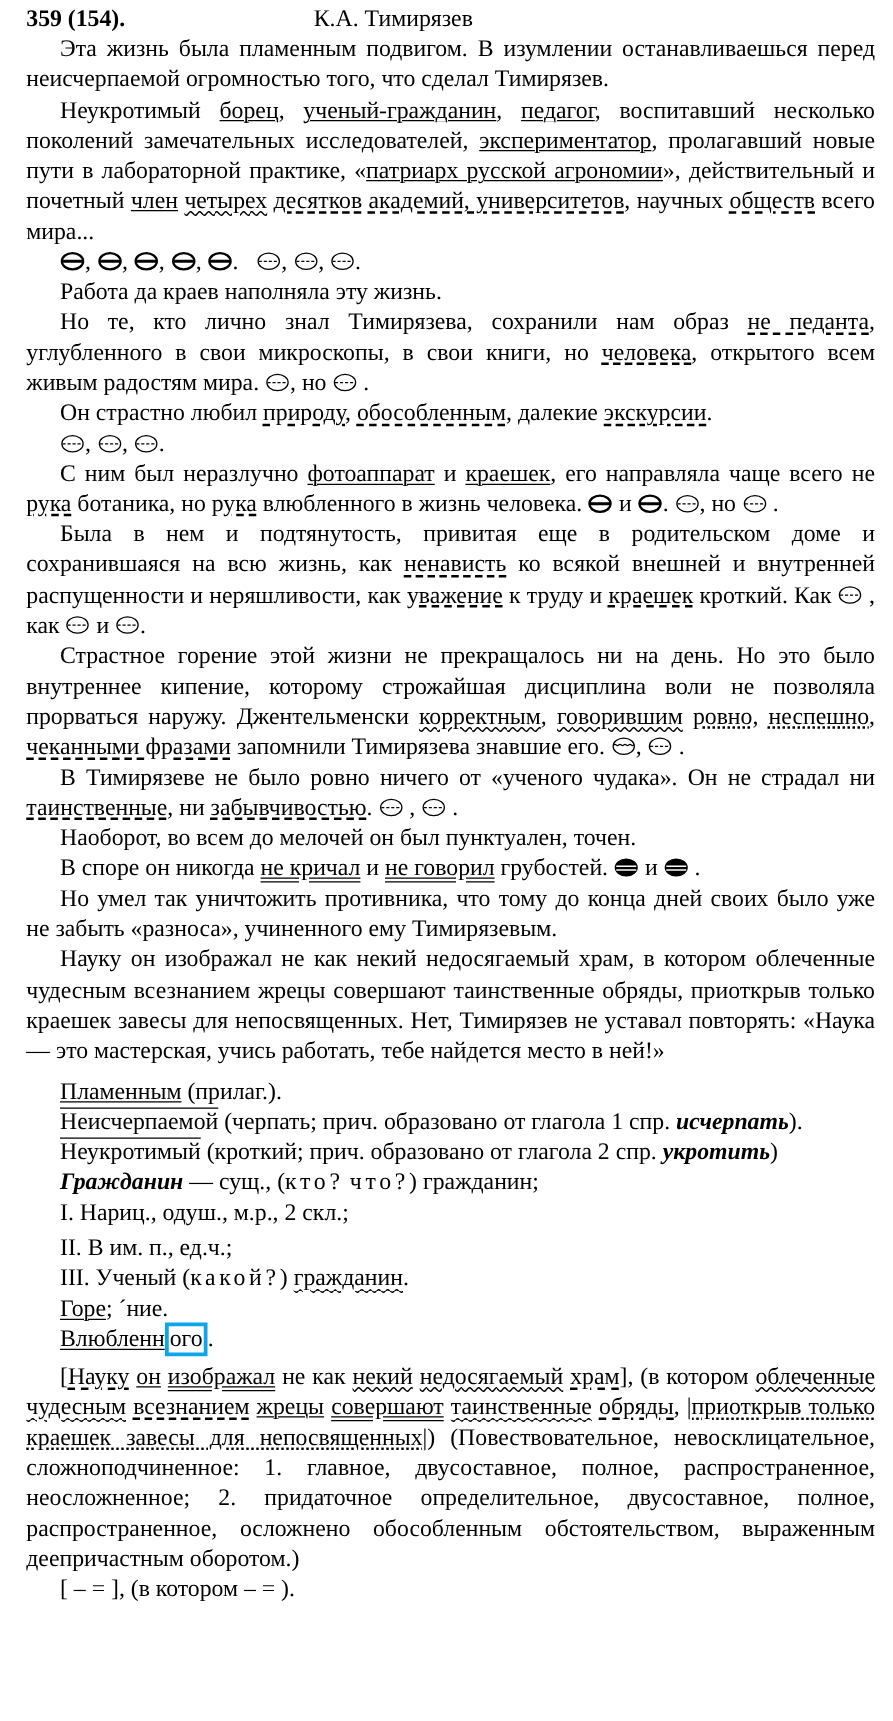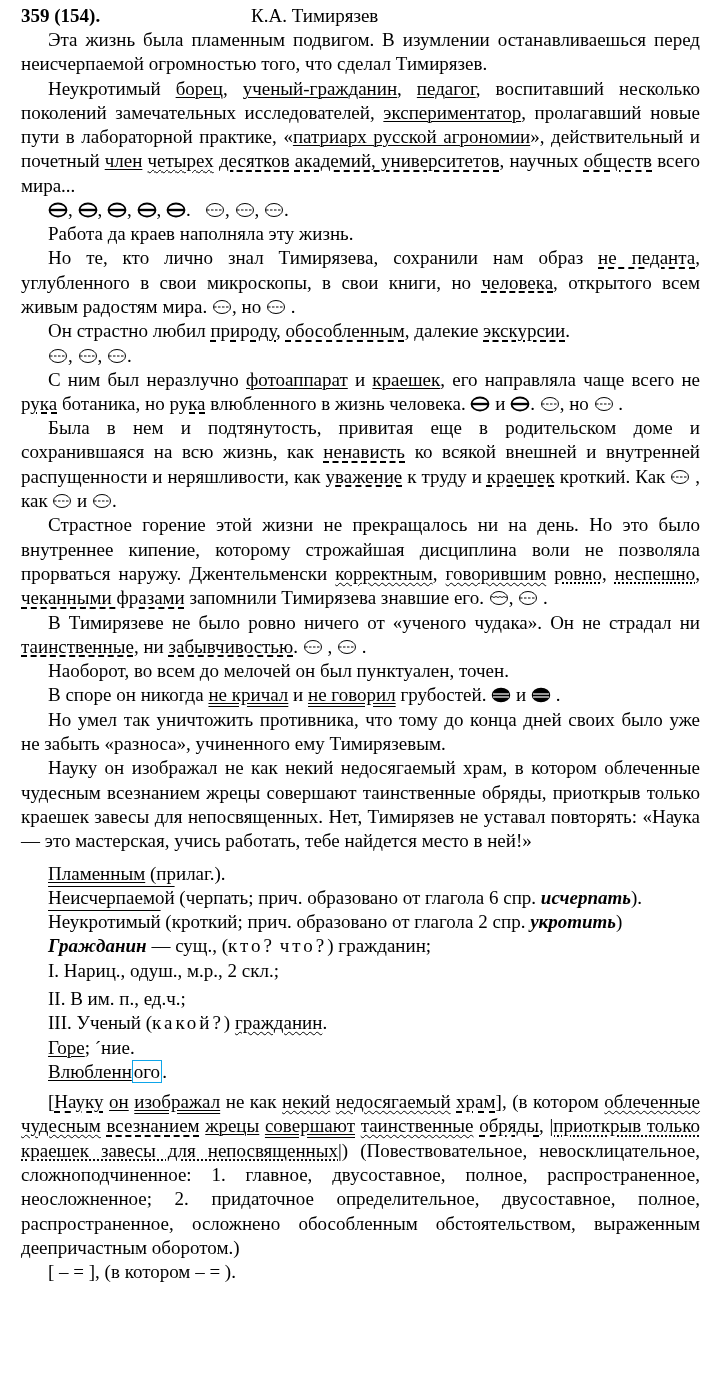--- a/index.html
+++ b/index.html
@@ -14,21 +14,21 @@
   .hauthor { }
   p { margin: 0; text-align: justify; text-indent: 27px; }
   .u { text-decoration: underline; text-decoration-thickness: 1px; text-underline-offset: 2px; }
   .uu { text-decoration: underline double; text-underline-offset: 2px; }
   .ud { text-decoration: underline dashed; text-underline-offset: 3px; }
   .uw { text-decoration: underline wavy; text-decoration-thickness: 1px; text-underline-offset: 2px; margin-top: 17px; }
   .udd { text-decoration: underline dotted; text-underline-offset: 3px; }
   .it { font-style: italic; font-weight: bold; }
   .ico { display: inline-block; vertical-align: -2px; width: 20px; height: 16px; }
   .schema-line { text-indent: 0; padding-left: 27px; height: 24px; }
-  .box { border: 1px solid #0ea5e9; padding: 0 1px; }
+  .box { border: 3px solid #0ea5e9; padding: 0 1px; }
   .spc { letter-spacing: 3px; }
 </style>
 </head>
 <body>
 
 <svg width="0" height="0" style="position:absolute">
   <defs>
     <symbol id="solid" viewBox="0 0 20 16">
         <ellipse cx="10" cy="8" rx="8.5" ry="6.5" fill="none" stroke="#000" stroke-width="1.8"></ellipse>
         <line x1="1.5" y1="8" x2="18.5" y2="8" stroke="#000" stroke-width="2.4"></line>
@@ -145,21 +145,21 @@
         <use href="#double"></use>
       </svg><span> и </span><svg class="ico">
         <use href="#double"></use>
       </svg><span> .</span></p>
 
   <p>Но умел так уничтожить противника, что тому до конца дней своих было уже не забыть «разноса», учиненного ему Тимирязевым.</p>
 
   <p style="margin-bottom:8px">Науку он изображал не как некий недосягаемый храм, в котором облеченные чудесным всезнанием жрецы совершают таинственные обряды, приоткрыв только краешек завесы для непосвященных. Нет, Тимирязев не уставал повторять: «Наука — это мастерская, учись работать, тебе найдется место в ней!»</p>
 
   <p><span class="u">Пламенным</span><span> (прилаг.).</span></p>
-  <p><span class="u" style="text-decoration:overline">Неисчерпаемой</span><span> (черпать; прич. образовано от глагола 6 спр. </span><span class="it">исчерпать</span><span>).</span></p>
+  <p><span class="u" style="text-decoration:overline">Неисчерпаемой</span><span> (черпать; прич. образовано от глагола 1 спр. </span><span class="it">исчерпать</span><span>).</span></p>
   <p><span style="text-decoration:overline">Неукротимый</span><span> (кроткий; прич. образовано от глагола 2 спр. </span><span class="it">укротить</span><span>)</span></p>
   <p><span class="it">Гражданин</span><span> — сущ., (</span><span class="spc">кто?</span><span>  </span><span class="spc">что?</span><span>) гражданин;</span></p>
   <p style="margin-bottom:4px">I. Нариц., одуш., м.р., 2 скл.;</p>
   <p>II. В им. п., ед.ч.;</p>
   <p><span>III. Ученый (</span><span class="spc">какой?</span><span>) </span><span class="uw">гражданин</span><span>.</span></p>
   <p><span class="u">Горе</span><span>; ´ние.</span></p>
   <p style="margin-bottom:6px"><span class="u">Влюбленн</span><span class="box">ого</span><span>.</span></p>
 
   <p><span>[</span><span class="ud">Науку</span><span> </span><span class="u">он</span><span> </span><span class="uu">изображал</span><span> не как </span><span class="uw">некий</span><span> </span><span class="uw">недосягаемый</span><span> </span><span class="ud">храм</span><span>], (в котором </span><span class="uw">облеченные</span><span> </span><span class="uw">чудесным</span><span> </span><span class="ud">всезнанием</span><span> </span><span class="u">жрецы</span><span> </span><span class="uu">совершают</span><span> </span><span class="uw">таинственные</span><span> </span><span class="ud">обряды</span><span>, </span><span class="udd">|приоткрыв только краешек завесы для непосвященных|</span><span>) (Повествовательное, невосклицательное, сложноподчиненное: 1. главное, двусоставное, полное, распространенное, неосложненное; 2. придаточное определительное, двусоставное, полное, распространенное, осложнено обособленным обстоятельством, выраженным деепричастным оборотом.)</span></p>
 

